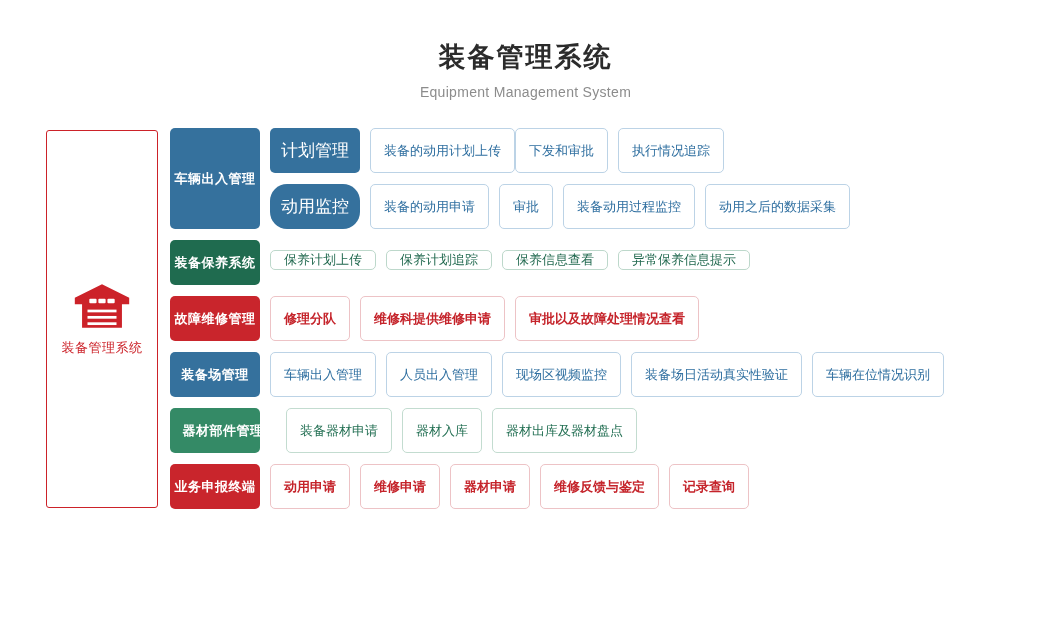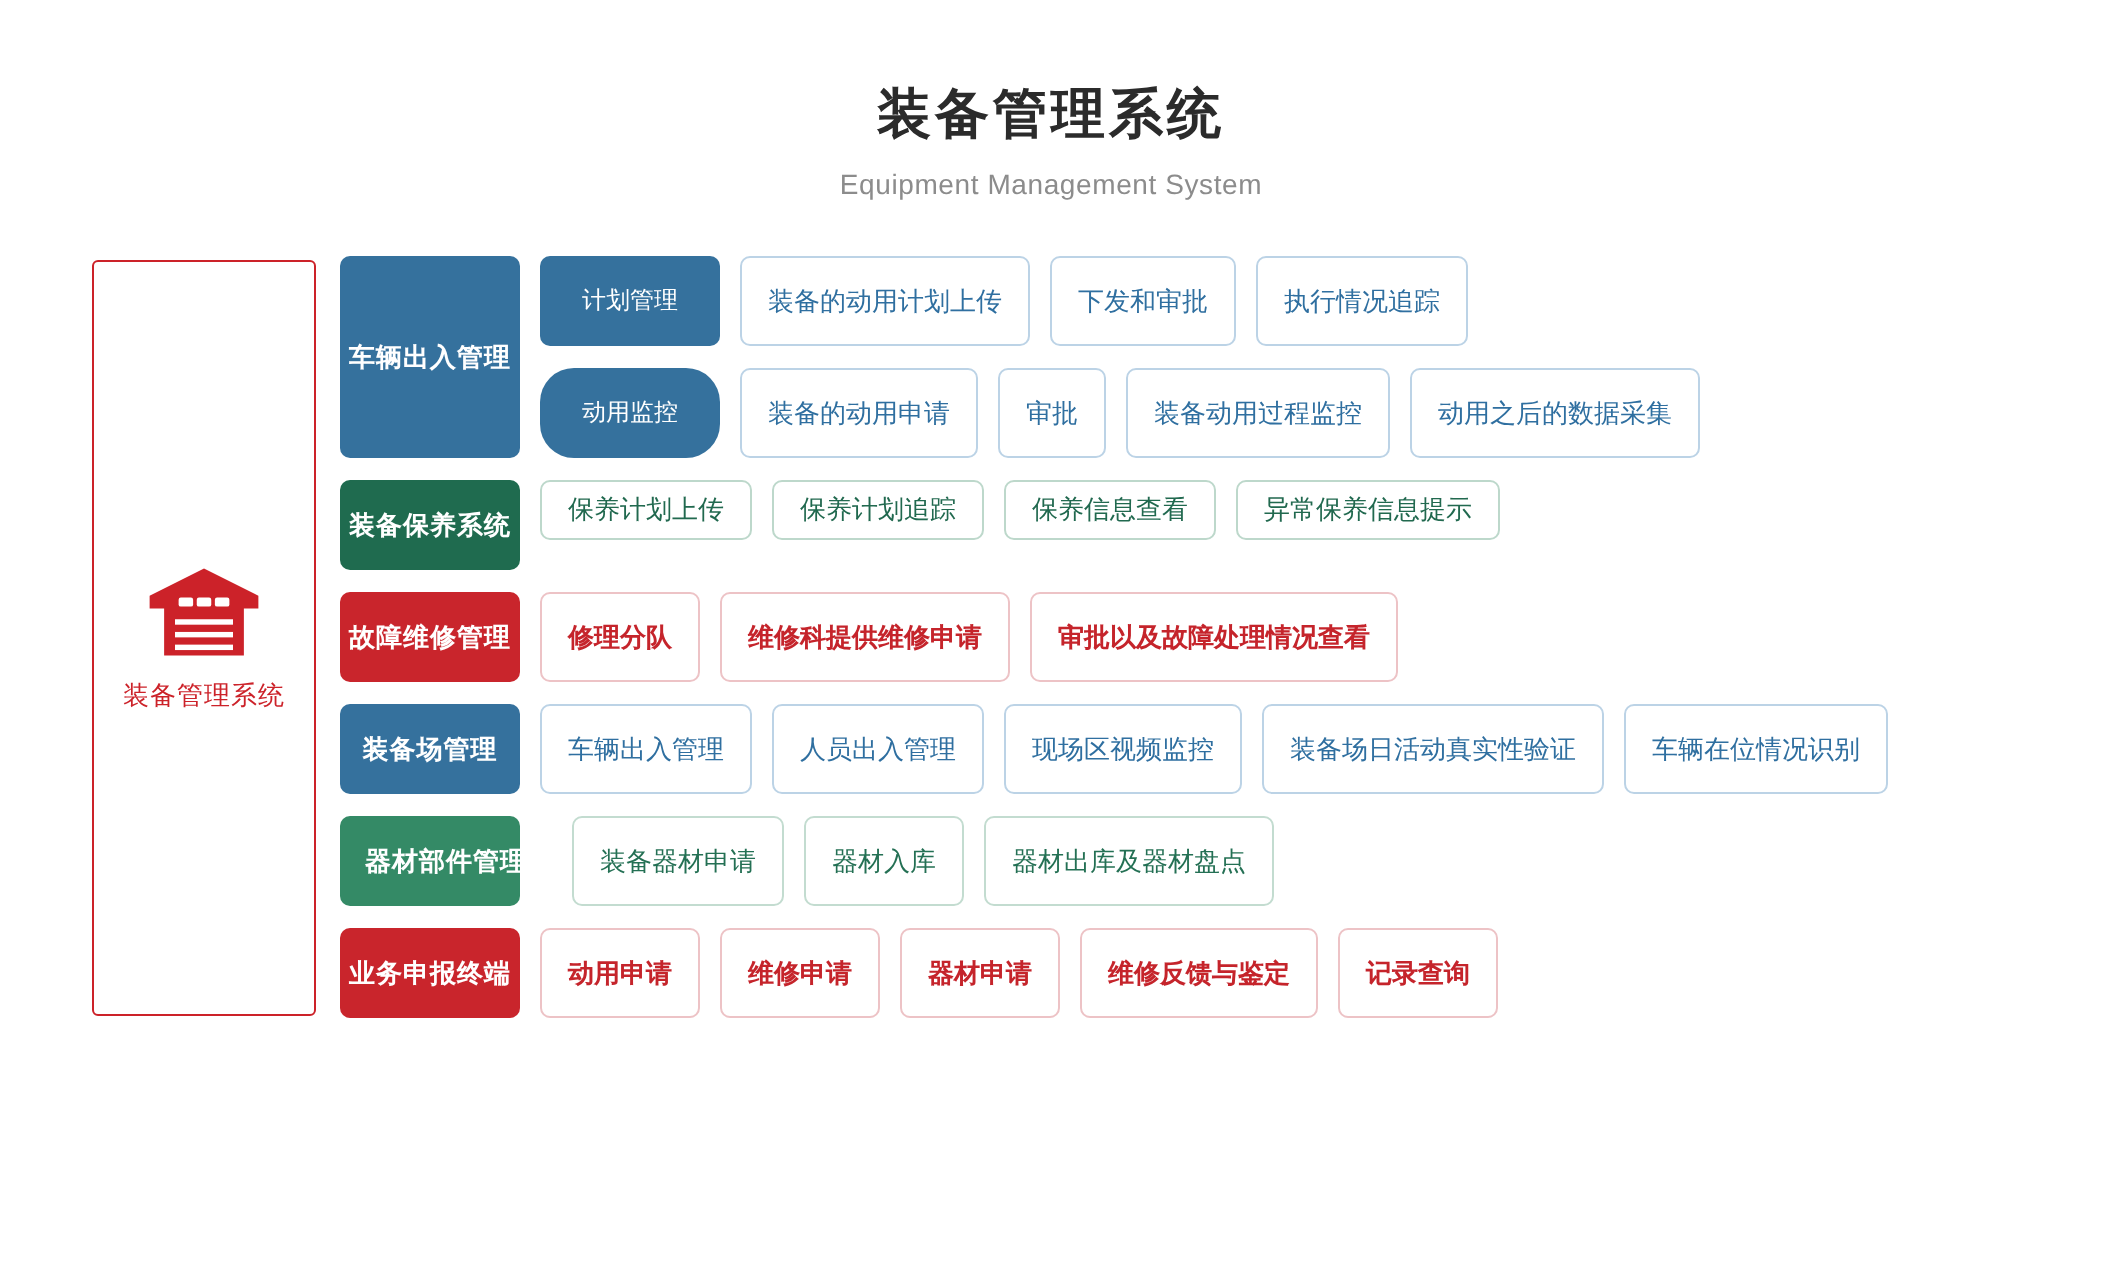--- a/index.html
+++ b/index.html
@@ -50,21 +50,21 @@
     text-align: center; letter-spacing: 0.5px;
     white-space: nowrap;
   }
 
   .groups { display: flex; flex-direction: column; }
   .group-row { display: flex; align-items: stretch; }
 
   .sub-btn {
     width: 90px; flex: 0 0 90px;
     border-radius: 5px;
-    color: #ffffff; font-size: 12px;
+    color: #ffffff; font-size: 17px;
     display: flex; align-items: center; justify-content: center;
     text-align: center; white-space: nowrap;
   }
 
   .cards { display: flex; align-items: stretch; }
   .card {
     border-radius: 5px; background: #ffffff;
     font-size: 13px; display: flex; align-items: center;
     justify-content: center; text-align: center;
     padding: 0 13px; white-space: nowrap;
@@ -113,39 +113,39 @@
   </div>
 
   <div class="rows">
       <div class="row theme-blue">
         <div class="cat-btn" style="height: 101px;">车辆出入管理</div>
         <div class="groups" style="margin-left: 10px;">
           <div class="group-row" style="height: 45px;">
             <div class="sub-btn" style="margin-right: 10px;">计划管理</div>
             <div class="cards">
               <div class="card">装备的动用计划上传</div>
-              <div class="card" style="margin-left: 10px;">下发和审批</div>
+              <div class="card" style="">下发和审批</div>
               <div class="card" style="margin-left: 10px;">执行情况追踪</div>
             </div>
           </div>
           <div class="group-row" style="height: 45px; margin-top: 11px;">
             <div class="sub-btn" style="margin-right: 10px; border-radius: 17px;">动用监控</div>
             <div class="cards">
               <div class="card">装备的动用申请</div>
               <div class="card" style="margin-left: 10px;">审批</div>
               <div class="card" style="margin-left: 10px;">装备动用过程监控</div>
               <div class="card" style="margin-left: 10px;">动用之后的数据采集</div>
             </div>
           </div>
         </div>
       </div>
       <div class="row theme-green" style="margin-top: 11px;">
         <div class="cat-btn" style="height: 45px;">装备保养系统</div>
         <div class="groups" style="margin-left: 10px;">
-          <div class="group-row" style="height: 30px;">
+          <div class="group-row" style="height: 30px; align-items: flex-end;">
             <div class="cards">
               <div class="card">保养计划上传</div>
               <div class="card" style="margin-left: 10px;">保养计划追踪</div>
               <div class="card" style="margin-left: 10px;">保养信息查看</div>
               <div class="card" style="margin-left: 10px;">异常保养信息提示</div>
             </div>
           </div>
         </div>
       </div>
       <div class="row theme-red" style="margin-top: 11px;">

